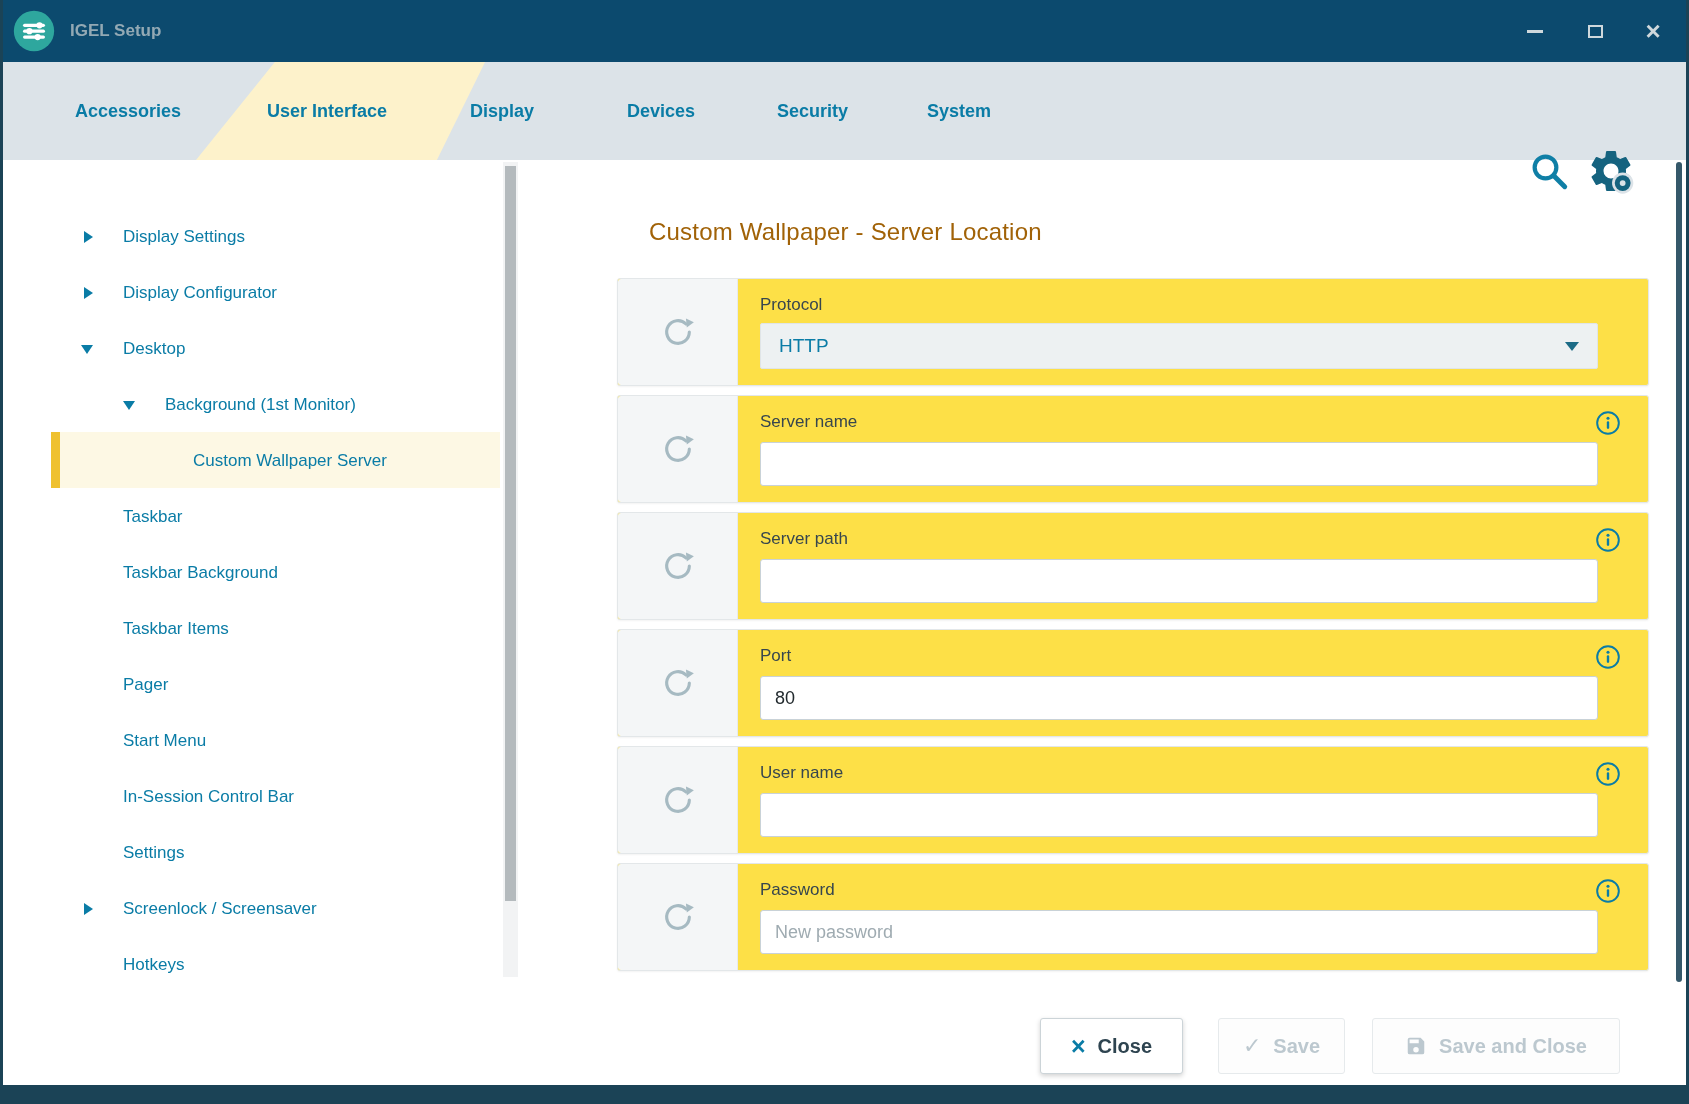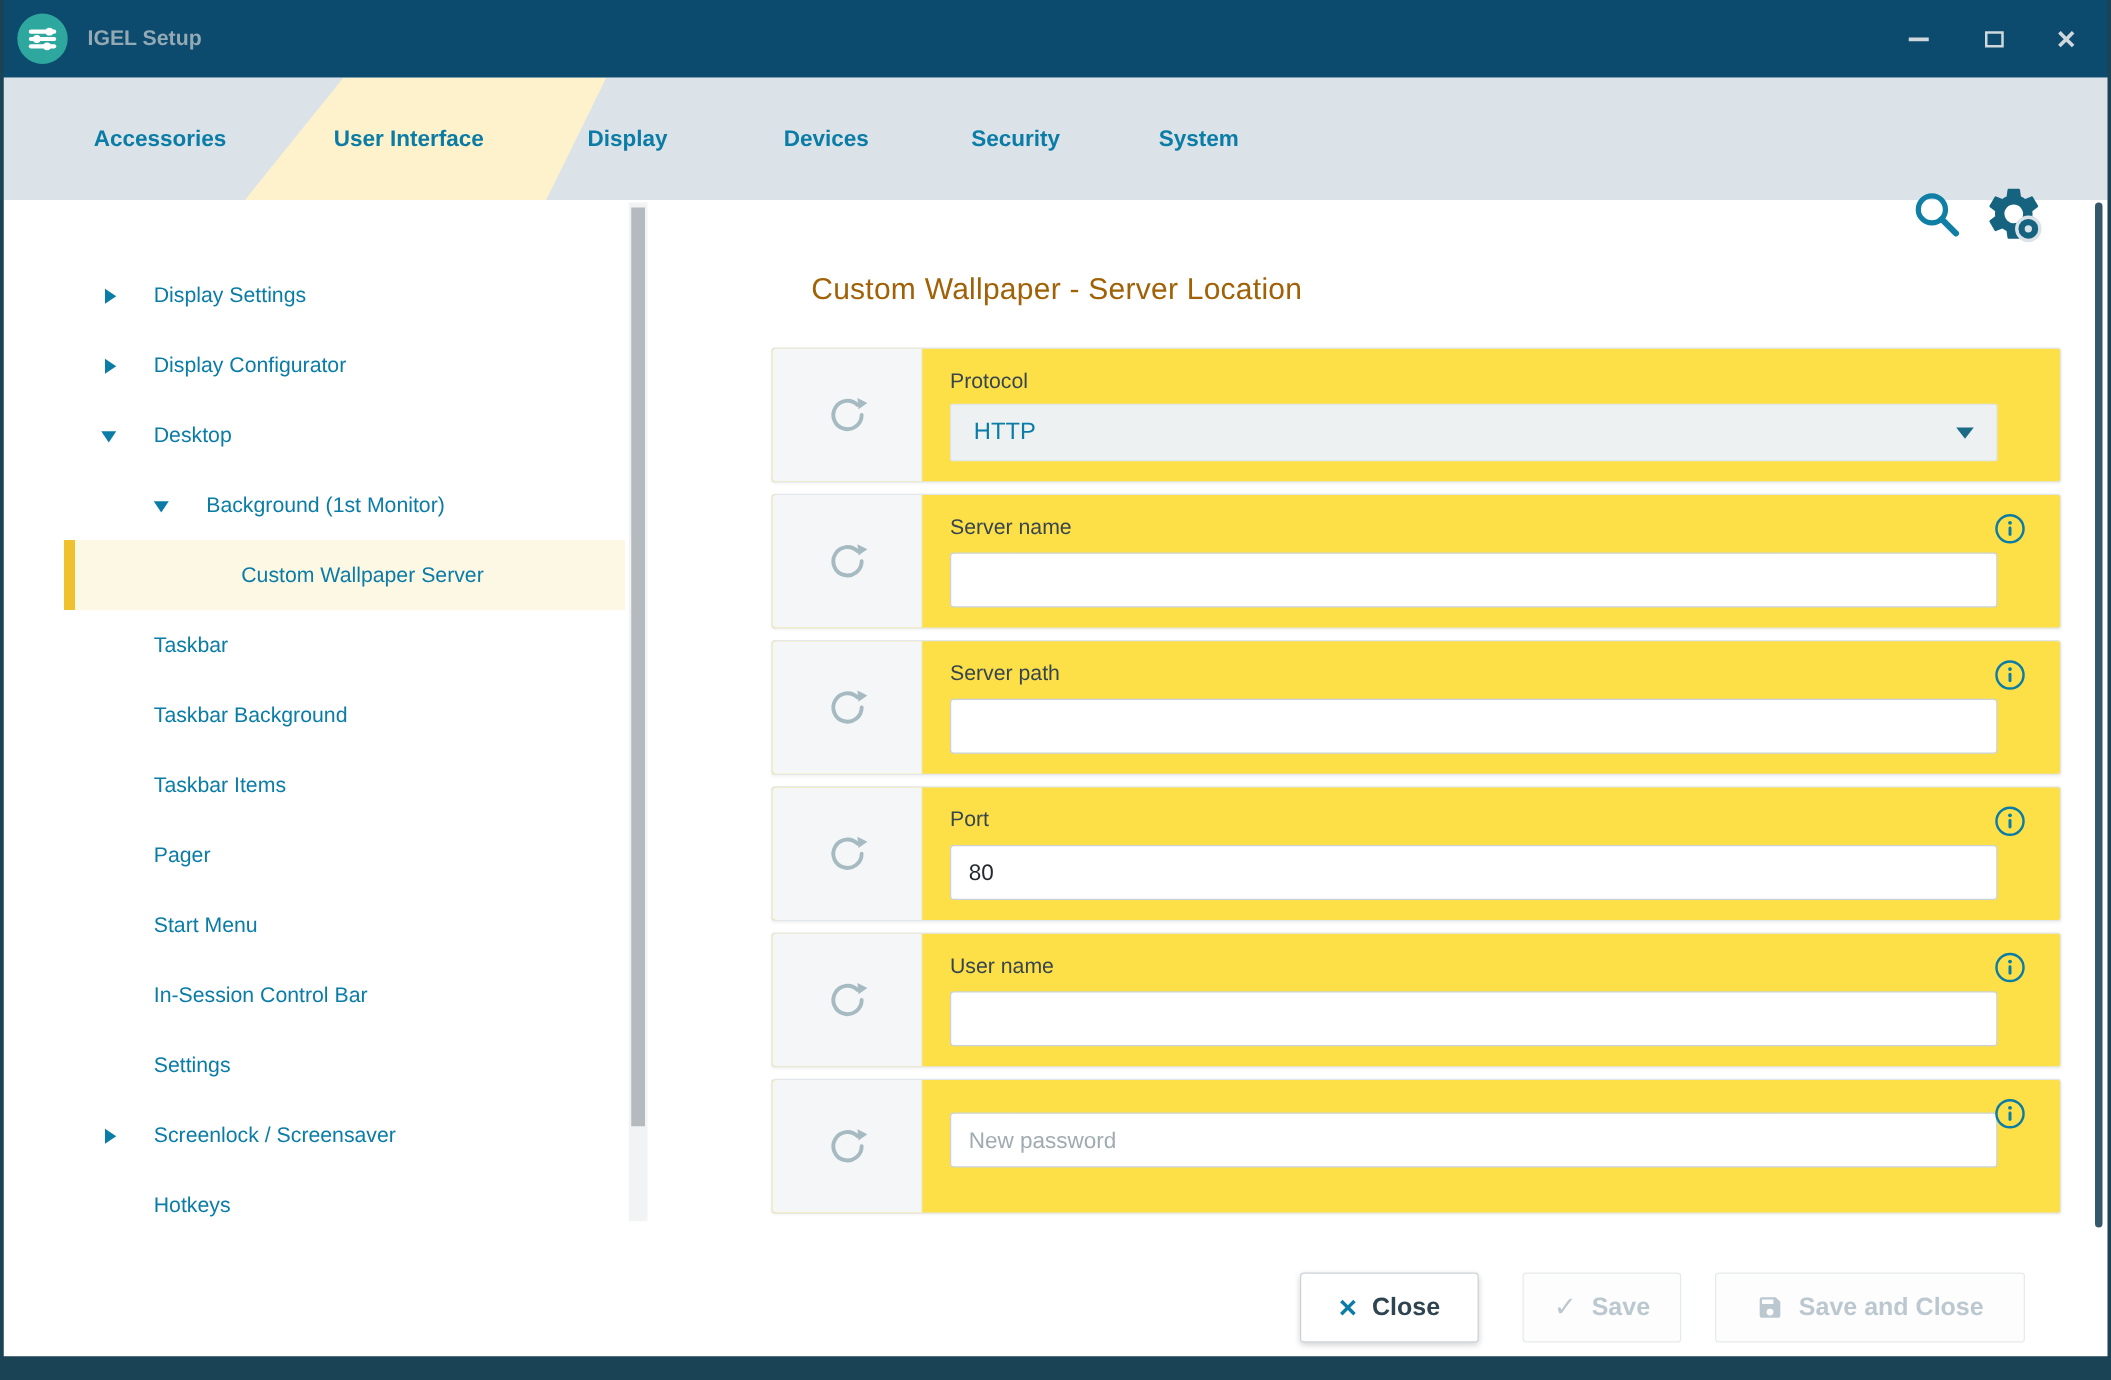--- a/index.html
+++ b/index.html
@@ -288,20 +288,21 @@
         </div>
 
         <div class="card">
           <div class="card-left">
             <svg class="reset-icon" viewBox="0 0 24 24">
               <path d="M20 12a8 8 0 1 1-2.34-5.66" fill="none" stroke="#a6bac2" stroke-width="2.2" stroke-linecap="round"></path>
               <polygon points="17.6,2.4 18.2,8.8 23.2,5.2" fill="#a6bac2"></polygon>
             </svg>
           </div>
           <div class="card-body">
+            <div class="field-label">Password</div>
             <input class="text-input" type="text" placeholder="New password" style="">
           </div>
           <svg class="info-icon" viewBox="0 0 24 24">
             <circle cx="12" cy="12" r="10" fill="none" stroke="#0a7ca6" stroke-width="1.8"></circle>
             <circle cx="12" cy="7.6" r="1.4" fill="#0a7ca6"></circle>
             <rect x="10.9" y="10.4" width="2.2" height="7" rx="1.1" fill="#0a7ca6"></rect>
           </svg>
         </div>
 
       </div>

